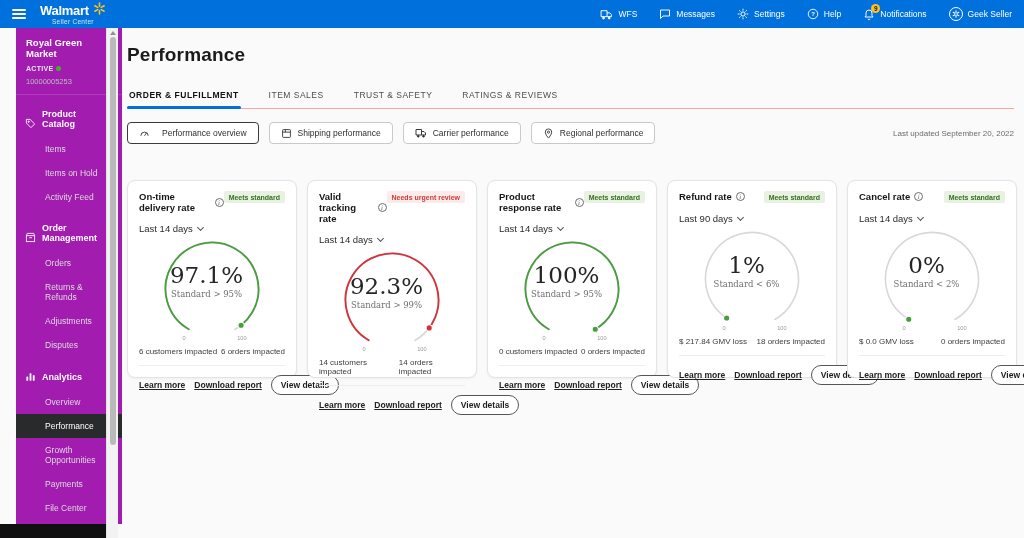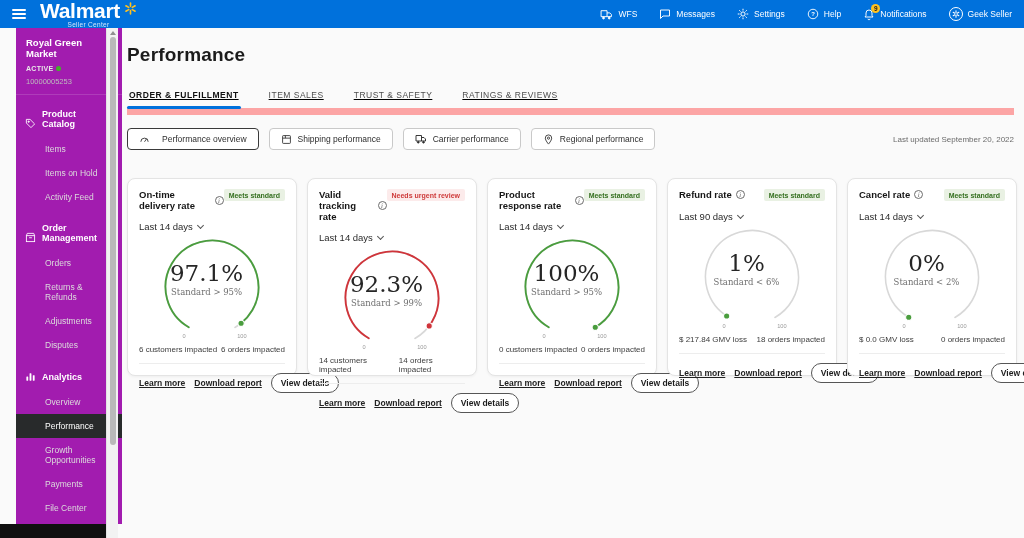--- a/index.html
+++ b/index.html
@@ -6,21 +6,21 @@
   html,body { width:1024px; height:538px; overflow:hidden; background:#fafafa;
     font-family:"Liberation Sans", sans-serif; }
 
   
   .topbar { position:absolute; left:0; top:0; width:1024px; height:28px;
     background:#0071dc; display:flex; align-items:center; padding:0 12px; z-index:30; }
   .hamburger { width:14px; display:flex; flex-direction:column; gap:2.5px; margin-right:14px; cursor:pointer; }
   .hamburger span { display:block; height:1.6px; background:#fff; border-radius:1px; }
   .logo { display:flex; flex-direction:column; line-height:1; }
   .logo-row { display:flex; align-items:center; gap:4px; }
-  .logo-word { color:#fff; font-weight:bold; font-size:21px; letter-spacing:-0.3px; }
+  .logo-word { color:#fff; font-weight:bold; font-size:13px; letter-spacing:-0.3px; }
   .logo-sub { color:#d6e6fa; font-size:6.5px; text-align:center; margin-top:1px; letter-spacing:.3px; }
   .top-nav { margin-left:auto; display:flex; align-items:center; gap:22px; }
   .top-item { display:flex; align-items:center; gap:5px; color:#fff; font-size:8.5px; cursor:pointer; position:relative; }
   .top-item svg { display:block; }
   .bell-wrap { position:relative; }
   .nbadge { position:absolute; top:-4px; right:-5px; background:#ffc220; color:#1b1b1b;
     font-size:6.5px; font-weight:bold; width:9px; height:9px; border-radius:50%;
     display:flex; align-items:center; justify-content:center; }
   .avatar-circle { width:14px; height:14px; border:1.2px solid #fff; border-radius:50%;
     display:flex; align-items:center; justify-content:center; }
@@ -48,34 +48,34 @@
   .sb-scroll { position:absolute; left:106px; top:28px; width:12px; height:510px;
     background:#f2f2f2; border-left:1px solid #e3e3e3; z-index:22; }
   .sb-arrow { width:0; height:0; border-left:3px solid transparent; border-right:3px solid transparent;
     border-bottom:4px solid #8f8f8f; margin:3px auto 2px auto; }
   .sb-thumb { width:6px; margin:0 auto; height:408px; background:#b9b9b9; border-radius:3px; }
 
   
   .main { position:absolute; left:118px; top:28px; width:906px; height:510px; padding:16px 10px 0 9px; }
   .page-title { font-size:19px; font-weight:bold; color:#1b1b1b; letter-spacing:.2px; }
 
-  .tabs { display:flex; gap:26px; margin-top:18px; border-bottom:7px solid #fca5a5;text-decoration:underline; }
+  .tabs { display:flex; gap:26px; margin-top:18px; border-bottom:1px solid #fca5a5; }
   .tab { font-size:8.5px; letter-spacing:.5px; color:#4d4d4d; padding:6px 2px 8px 2px; cursor:pointer; position:relative; }
   .tab.active { color:#111; font-weight:bold; }
   .tab.active::after { content:""; position:absolute; left:0; right:0; bottom:-1px; height:3px;
     background:#0071dc; border-radius:2px; }
 
   .filter-row { display:flex; align-items:center; gap:10px; margin-top:13px; }
   .filter-btn { display:flex; align-items:center; gap:6px; background:#fff; border:1px solid #c9c9c9;
     border-radius:4px; height:22px; padding:0 11px; font-size:8.5px; color:#2e2e2e; cursor:pointer; }
   .filter-btn.selected { border:1.5px solid #3a3a3a;gap:12px; }
   .last-updated { margin-left:auto; font-size:8px; color:#6b6b6b; }
 
   
-  .cards { display:flex; gap:10px; margin-top:28px; }
+  .cards { display:flex; gap:10px; margin-top:36px; }
   .card { width:170px; height:198px; background:#fff; border:1px solid #e4e4e4; border-radius:8px;
     padding:10px 11px; box-shadow:0 1px 3px rgba(0,0,0,.05); display:flex; flex-direction:column; }
   .card-head { display:flex; align-items:flex-start; justify-content:space-between; }
   .card-title-wrap { display:flex; align-items:center; gap:4px; }
   .card-title { font-size:9.5px; font-weight:bold; color:#161616; }
   .info-icon { width:9px; height:9px; border:1px solid #6d6d6d; border-radius:50%; color:#6d6d6d;
     font-size:6.5px; line-height:8px; text-align:center; font-style:italic; font-family:"DejaVu Serif", serif;
     cursor:pointer; flex:none; }
   .badge { font-size:7px; font-weight:bold; padding:2.5px 5px; border-radius:2px; white-space:nowrap; }
   .badge.ok { background:#e9f1e3; color:#357020; }

